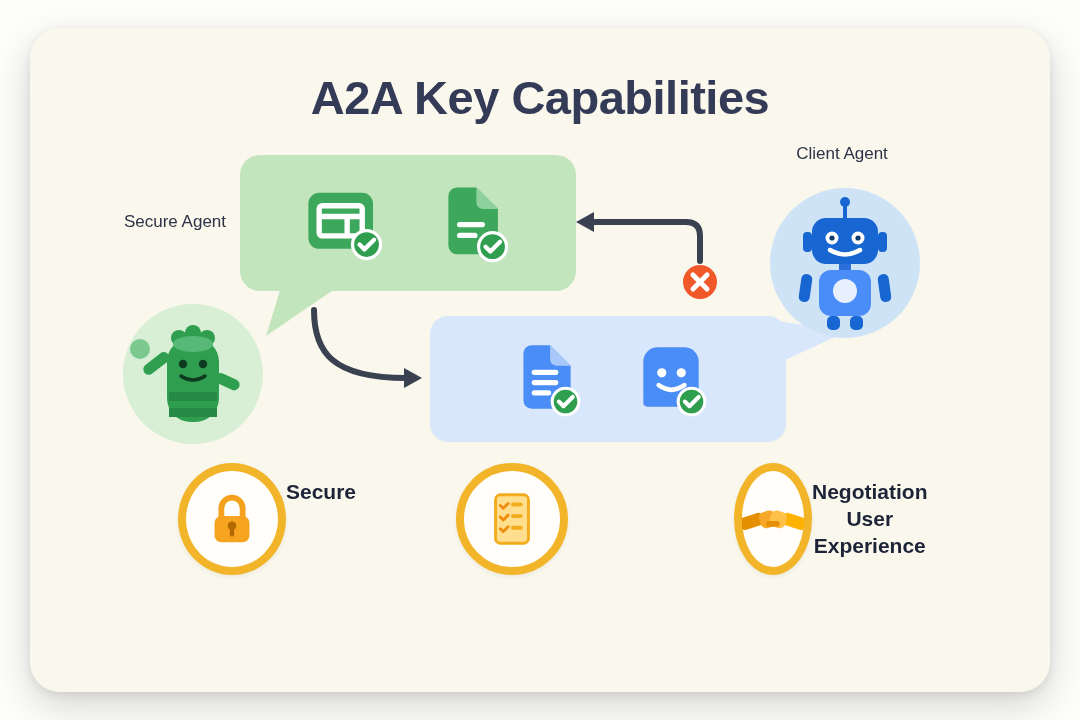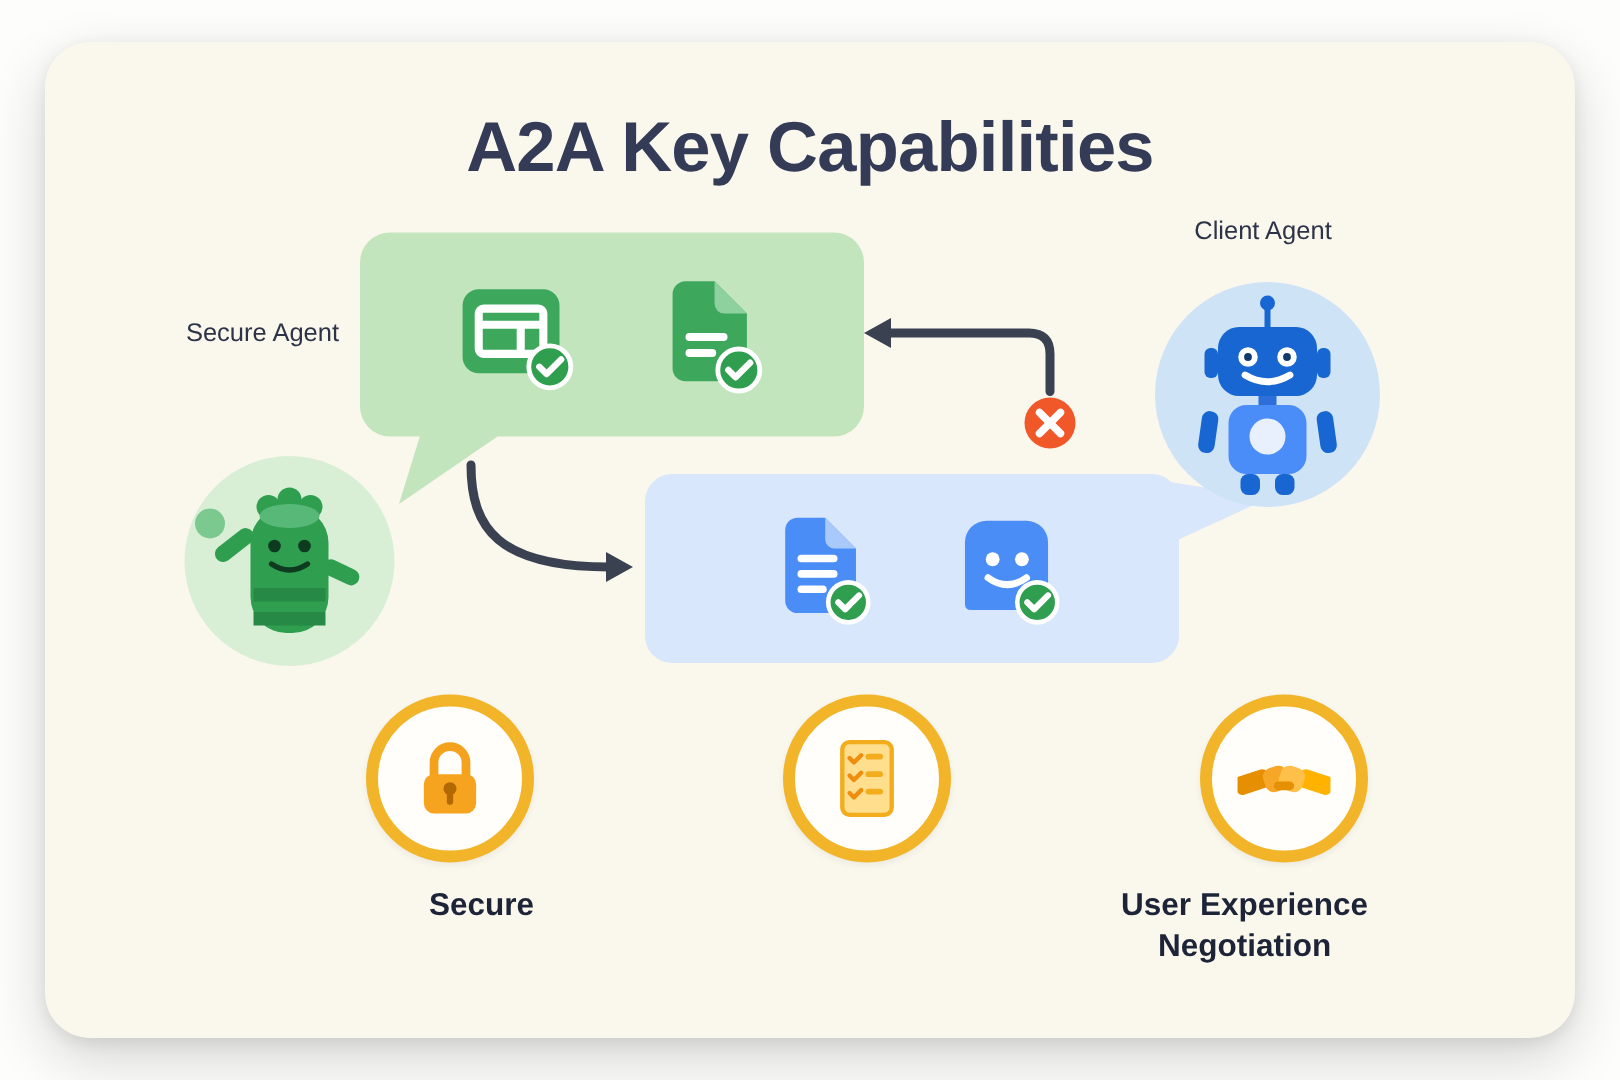--- a/index.html
+++ b/index.html
@@ -22,21 +22,21 @@
 
   .agent-circle { position:absolute; border-radius:50%; display:flex; align-items:center; justify-content:center; }
   .client-circle { left:740px; top:160px; width:150px; height:150px; background:#cfe3f7; }
   .remote-circle { left:93px; top:276px; width:140px; height:140px; background:#d8efd6; }
 
   .bubble { position:absolute; display:flex; align-items:center; justify-content:center; }
   .green-bubble { left:210px; top:127px; width:336px; height:136px; background:#c3e5bd; border-radius:20px; gap:42px; }
   .blue-bubble  { left:400px; top:288px; width:356px; height:126px; background:#d8e7fb; border-radius:18px; gap:46px; }
 
   .caps-row { position:absolute; left:148px; top:435px; width:734px; display:flex; justify-content:space-between; }
-  .cap { width:178px; display:flex; flex-direction:column; align-items:flex-end; }
+  .cap { width:178px; display:flex; flex-direction:row; align-items:flex-start; }
   .cap-circle {
     width:112px; height:112px; border:8px solid #f2b52a; border-radius:50%;
     background:#fffefb; display:flex; align-items:center; justify-content:center;
     box-shadow:0 2px 5px rgba(0,0,0,.06);
   }
   .cap-label { margin-top:16px; text-align:center; font-size:21px; font-weight:700; color:#1d2438; line-height:1.28; }
 </style>
 </head>
 <body>
 
@@ -181,21 +181,21 @@
         <div class="cap-circle">
           <svg width="62" height="62" viewBox="0 0 64 64">
             <rect x="-2" y="28" width="24" height="13" rx="4" fill="#e78f03" transform="rotate(-18 10 34)"></rect>
             <rect x="42" y="28" width="24" height="13" rx="4" fill="#ffb300" transform="rotate(18 54 34)"></rect>
             <rect x="18" y="24" width="17" height="17" rx="6" fill="#f7a727" transform="rotate(-18 26 32)"></rect>
             <rect x="29" y="24" width="17" height="17" rx="6" fill="#ffc04a" transform="rotate(18 38 32)"></rect>
             <rect x="25" y="34" width="14" height="6" rx="3" fill="#e78f03"></rect>
           </svg>
         </div>
         <div class="cap-label">
+          <div>Negotiation</div>
           <div>User Experience</div>
-          <div>Negotiation</div>
         </div>
       </div>
 
 
     </div>
   </div>
 </div>
 
 </body></html>

